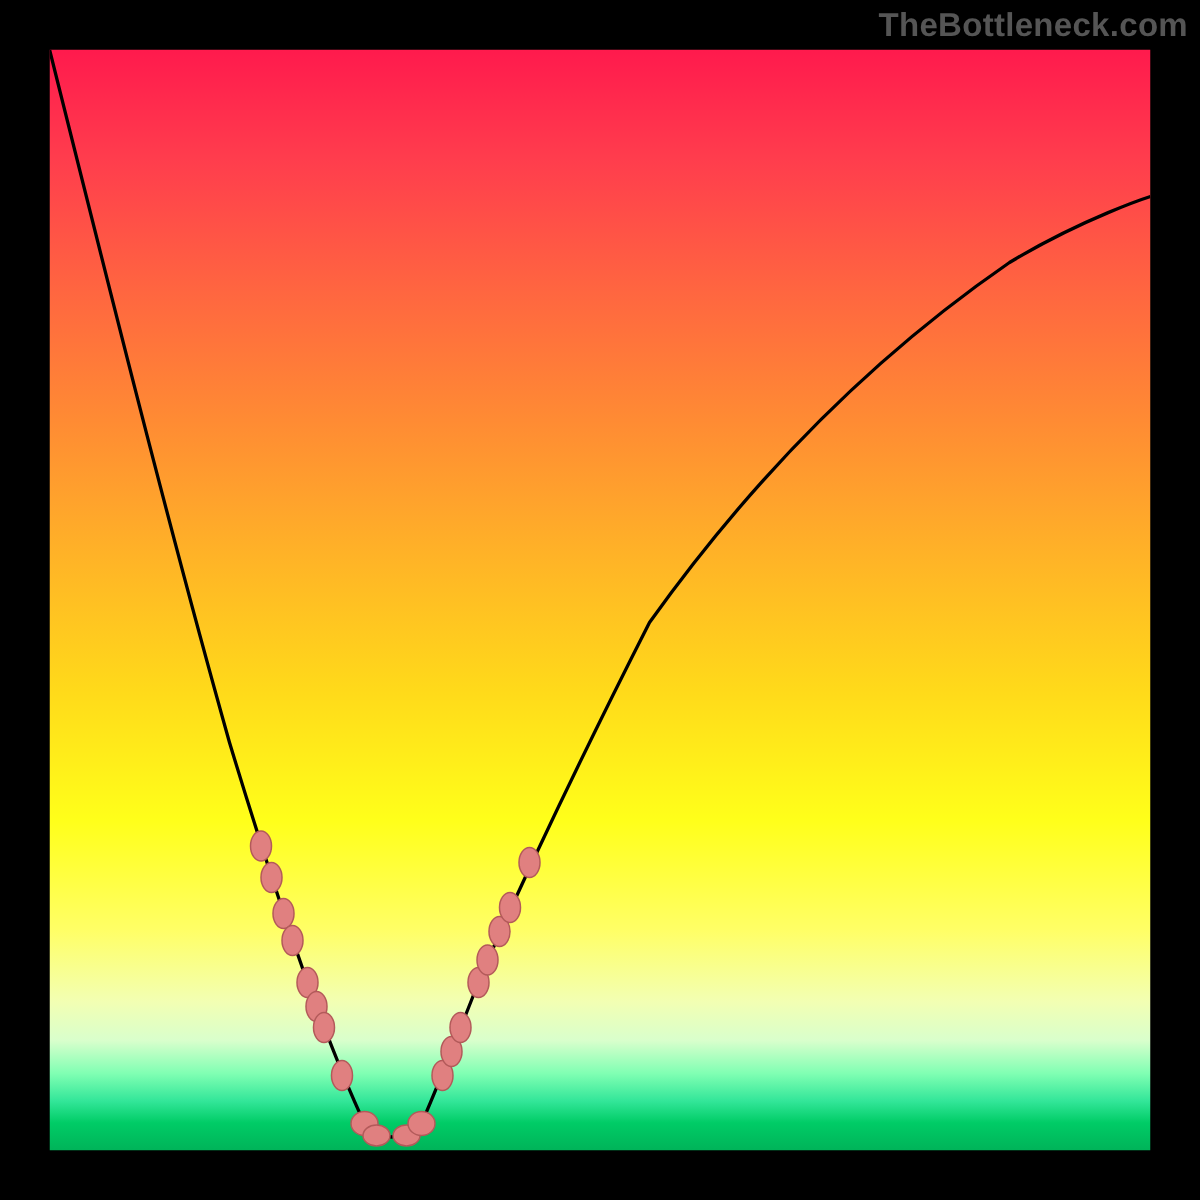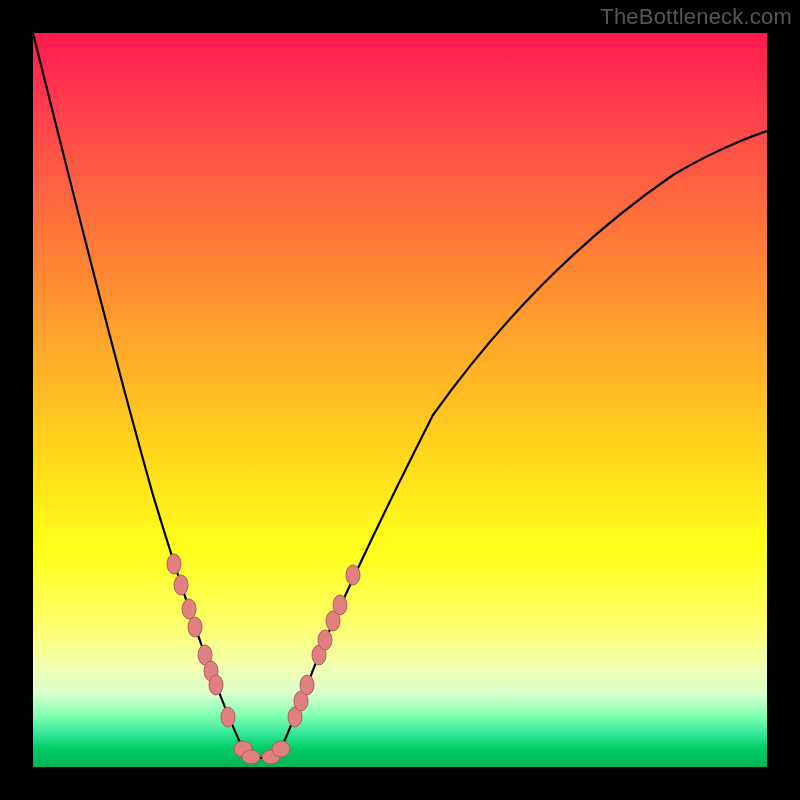--- a/index.html
+++ b/index.html
@@ -49,21 +49,21 @@
       #00cc66 97.5%,
       #00b359 100%
     );
   }
   .watermark {
     position: absolute;
     top: 4px;
     right: 8px;
     color: #555;
     font-size: 22px;
-    font-weight: 400;
+    font-weight: 700;
     letter-spacing: 0.2px;
     user-select: none;
   }
   svg.curves {
     position: absolute;
     left: 0;
     top: 0;
     width: 734px;
     height: 734px;
     pointer-events: none;

